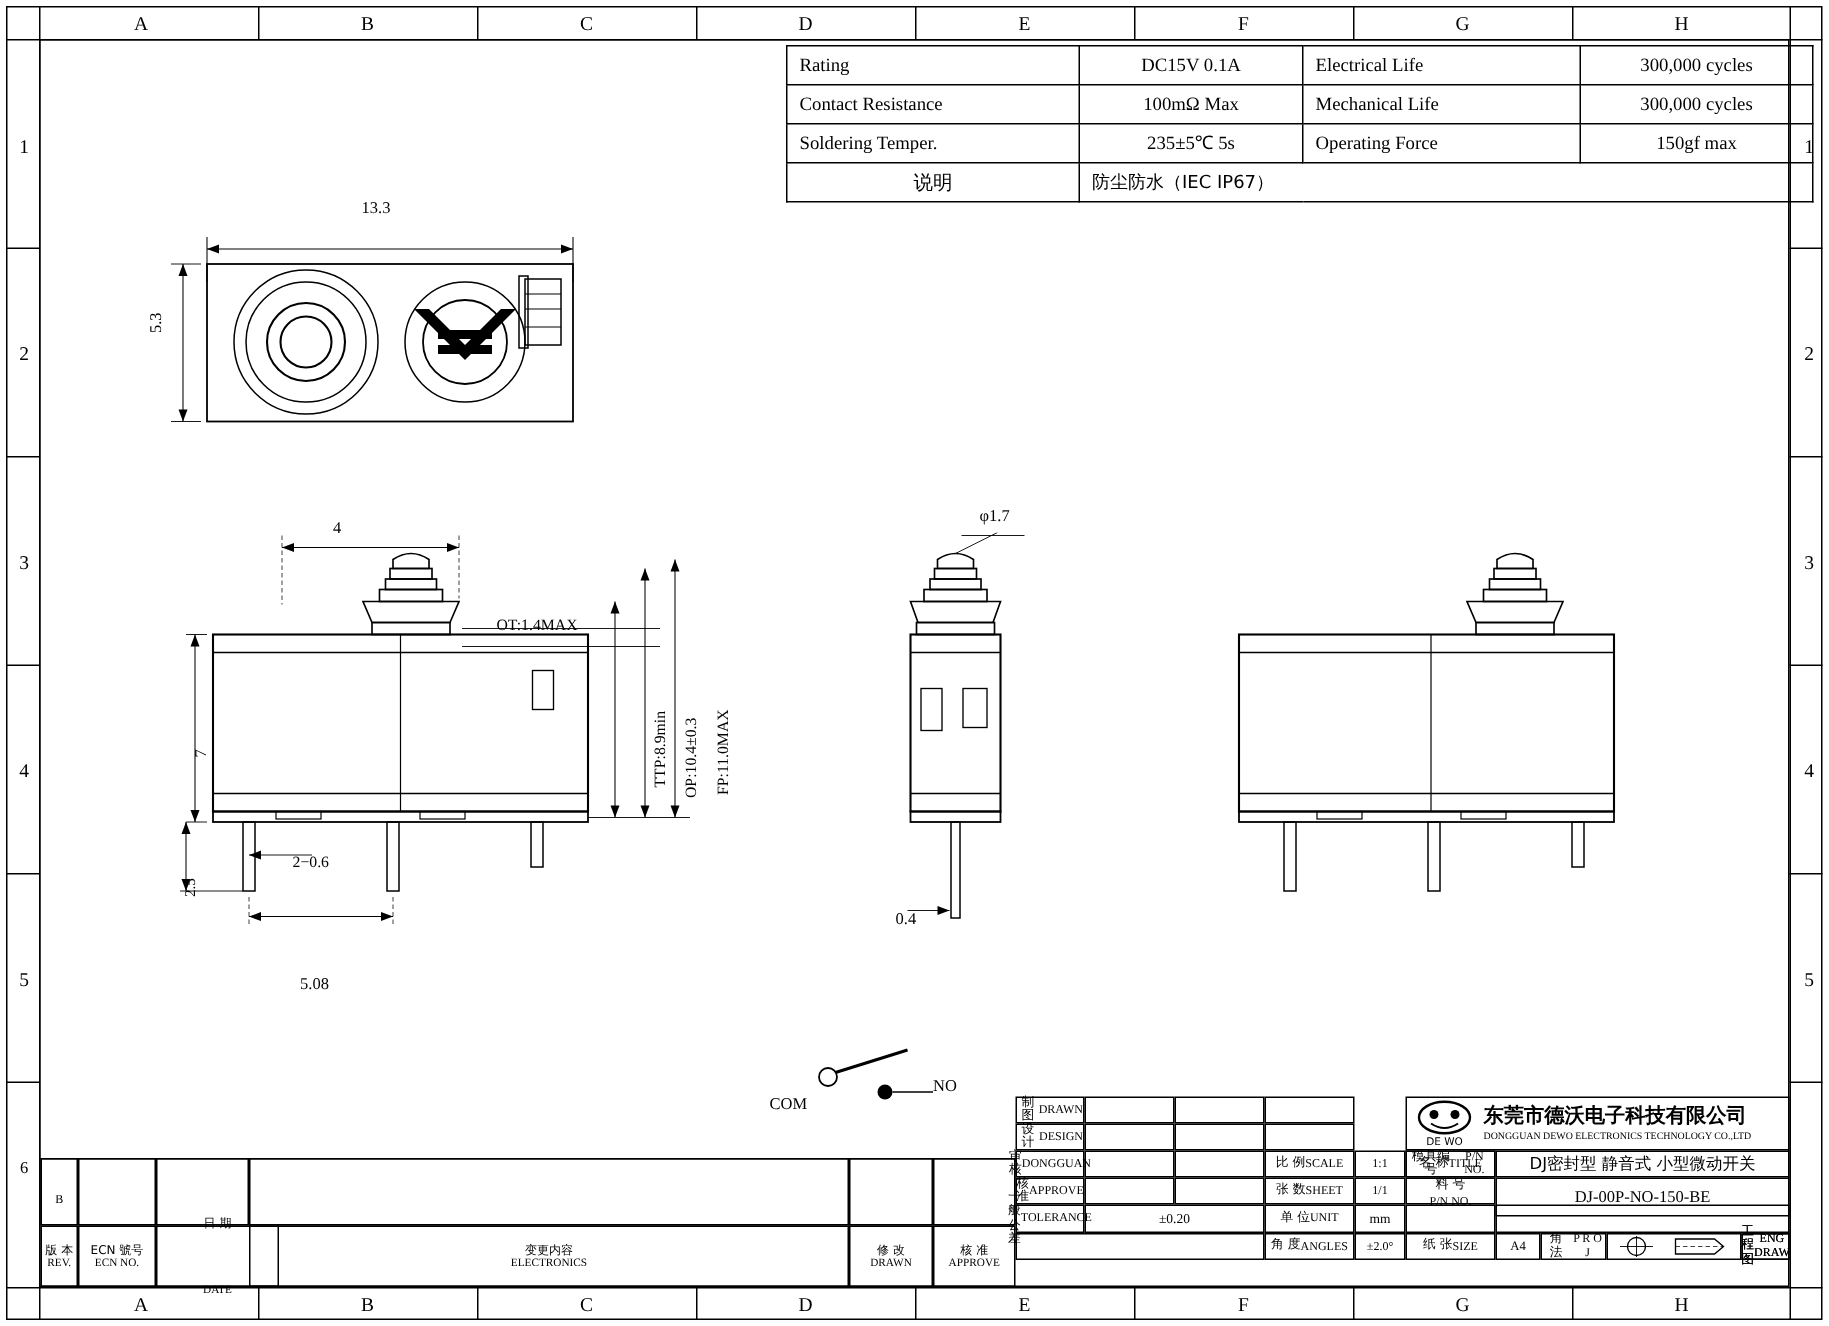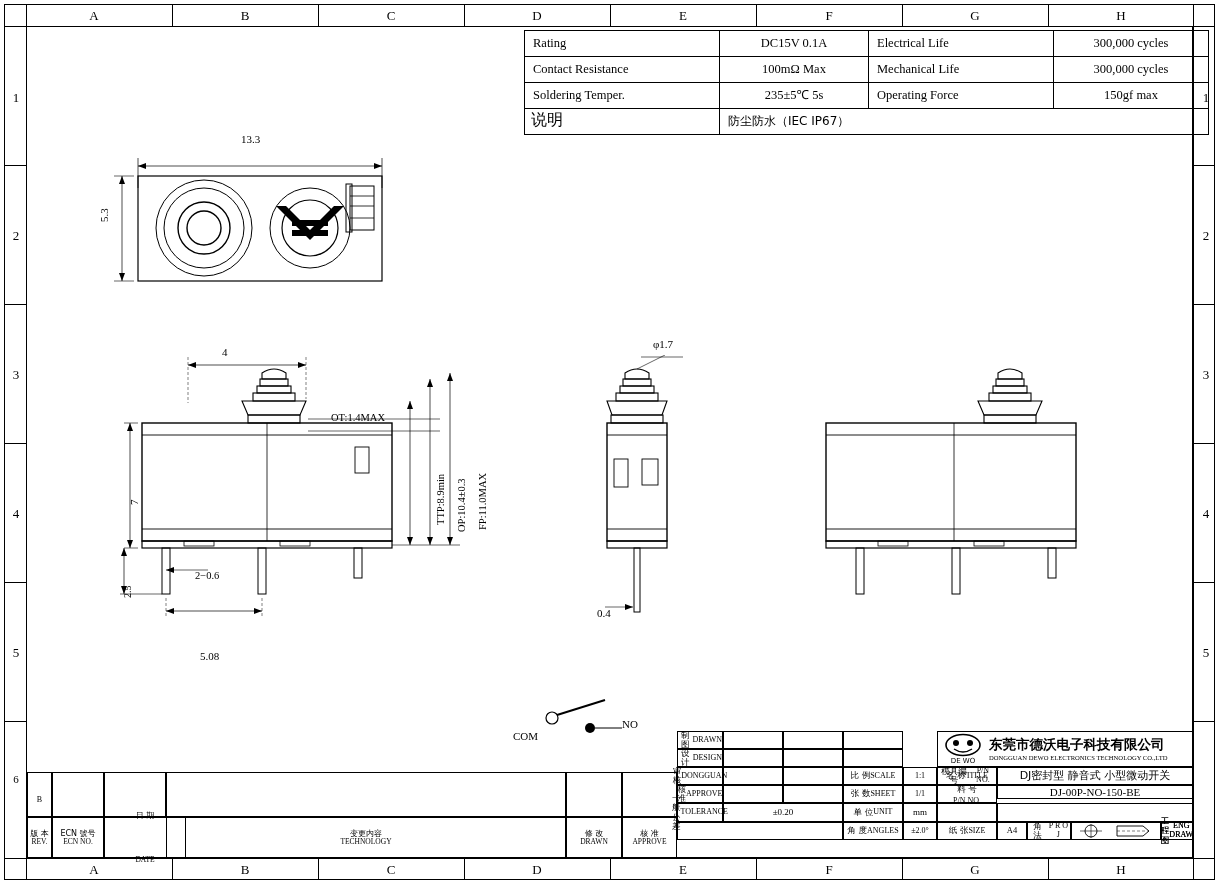--- a/index.html
+++ b/index.html
@@ -11,21 +11,21 @@
   .frame-outer{left:4px;top:4px;width:1211px;height:876px;border:1.5px solid #000;box-sizing:border-box;}
   .frame-inner{left:26px;top:26px;width:1167px;height:832px;border:1px solid #000;box-sizing:border-box;}
   .zone-lbl{position:absolute;font-size:13px;text-align:center;font-family:"Liberation Serif",serif;}
   
   .spec{position:absolute;left:524px;top:30px;border-collapse:collapse;font-size:12.5px;}
   .spec td{border:1px solid #000;padding:2px 6px;height:21px;line-height:21px;white-space:nowrap;}
   .spec td.k{width:180px;padding-left:8px;}
   .spec td.v{width:136px;text-align:center;}
   .spec td.k2{width:170px;padding-left:8px;}
   .spec td.v2{width:142px;text-align:center;}
-  .spec td.cn{font-family:Liberation Mono, monospace;font-size:16px;width:60px;}
+  .spec td.cn{font-family:Liberation Sans, sans-serif;font-size:13px;text-align:center;width:60px;}
   .spec td.cnv{font-family:"DejaVu Sans",sans-serif;font-size:12px;padding-left:8px;}
   
   .tb{position:absolute;left:677px;top:731px;width:516px;height:127px;}
   .tb .cell{position:absolute;border:0.8px solid #000;box-sizing:border-box;font-size:8px;text-align:center;line-height:1.1;display:flex;flex-direction:row;align-items:center;justify-content:center;font-family:"Liberation Serif",serif;}
   .tb .cell .cnlbl{font-family:"DejaVu Sans",sans-serif;font-size:8.5px;}
   
   .rev{position:absolute;left:27px;top:817px;width:650px;height:41px;}
   .rev .c{position:absolute;border:0.8px solid #000;box-sizing:border-box;font-size:7.5px;display:flex;flex-direction:column;align-items:center;justify-content:center;line-height:1.15;font-family:"Liberation Serif",serif;}
   .rev .c .cnlbl{font-family:"DejaVu Sans",sans-serif;font-size:8px;}
   .dim{position:absolute;font-size:11px;font-family:"Liberation Serif",serif;white-space:nowrap;}
@@ -409,21 +409,21 @@
       <span style="display:flex;flex-direction:column;align-items:flex-start;margin-left:5px;">
         <span class="logo-txt" style="font-size:13.5px;font-weight:bold;">东莞市德沃电子科技有限公司</span>
         <span style="font-size:6.6px;font-family:'Liberation Serif',serif;margin-top:2px;">DONGGUAN DEWO ELECTRONICS TECHNOLOGY CO.,LTD</span>
       </span>
     </div>
     <div class="cell" style="left:260px;top:36px;width:60px;height:18px;">
       <span class="cnlbl">名 称</span>
         <span>TITLE</span>
     </div>
     <div class="cell" style="left:320px;top:36px;width:196px;height:18px;font-family:'DejaVu Sans',sans-serif;font-size:11px;">DJ密封型 静音式 小型微动开关</div>
-    <div class="cell" style="left:320px;top:54px;width:196px;height:14px;font-size:11px;">DJ-00P-NO-150-BE</div>
+    <div class="cell" style="left:320px;top:54px;width:196px;height:26px;font-size:11px;">DJ-00P-NO-150-BE</div>
     <div class="cell" style="left:320px;top:72px;width:196px;height:19px;"></div>
     <div class="cell" style="left:516px;top:91px;width:0px;height:0px;border:0;"></div>
     <div class="cell" style="left:484px;top:91px;width:32px;height:18px;border-left:0.8px solid #000;">
       <span class="cnlbl">工 程 图</span>
         <span>ENG DRAW</span>
     </div>
     <div class="cell" style="left:260px;top:36px;width:0;height:0;border:0;"></div>
 
     <div class="cell" style="left:260px;top:54px;width:0;height:0;border:0;"></div>
   </div>
@@ -451,21 +451,21 @@
     <div class="c" style="left:25px;top:0;width:52px;height:41px;">
       <span class="cnlbl">ECN 號号</span>
         <span>ECN NO.</span>
     </div>
     <div class="c" style="left:77px;top:0;width:82px;height:41px;gap:36px;">
       <span class="cnlbl">日 期</span>
         <span>DATE</span>
     </div>
     <div class="c" style="left:139px;top:0;width:400px;height:41px;">
       <span class="cnlbl">变更内容</span>
-        <span>TECHNOLOGY</span>
+        <span>ELECTRONICS</span>
     </div>
     <div class="c" style="left:539px;top:0;width:56px;height:41px;">
       <span class="cnlbl">修 改</span>
         <span>DRAWN</span>
     </div>
     <div class="c" style="left:595px;top:0;width:55px;height:41px;">
       <span class="cnlbl">核 准</span>
         <span>APPROVE</span>
     </div>
   </div>

